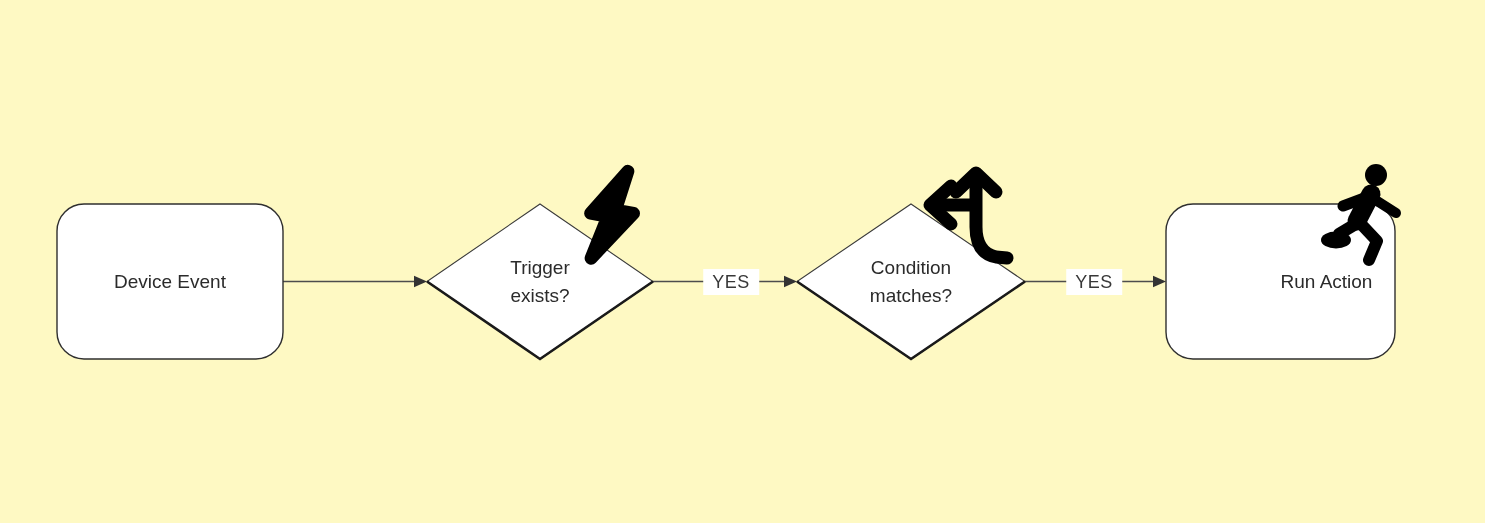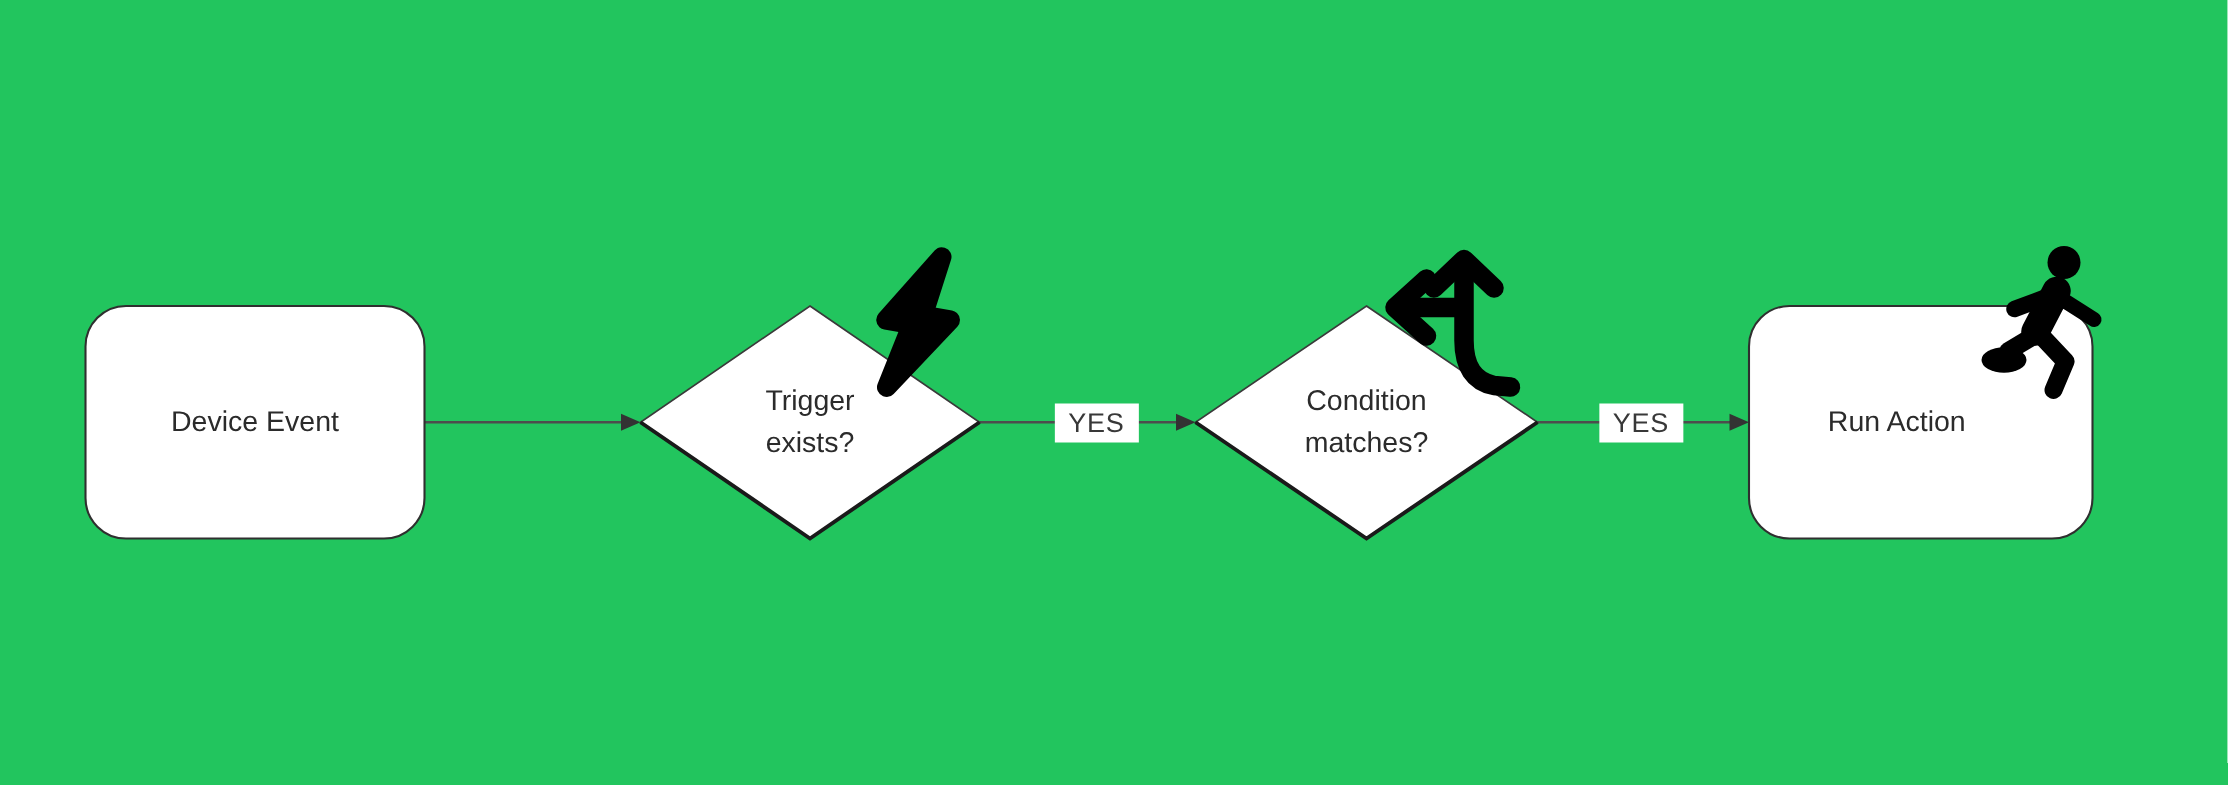--- a/index.html
+++ b/index.html
@@ -4,21 +4,21 @@
 <style>
   html, body {
     margin: 0;
     padding: 0;
     background: #ffffff;
   }
   #stage {
     position: relative;
     width: 1485px;
     height: 523px;
-    background: #22c55e;
+    background: #fef9c3;
     overflow: hidden;
     font-family: "Liberation Sans", "DejaVu Sans", sans-serif;
   }
   #diagram-svg {
     position: absolute;
     left: 0;
     top: 0;
   }
   .node-label {
     position: absolute;
@@ -109,21 +109,21 @@
   <div class="node-label" style="left:811px; top:204px; width:200px; height:155px;">
     <span>Condition</span>
     <span>matches?</span>
   </div>
 
   <div class="node-label" style="left:440px; top:204px; width:200px; height:155px;">
     <span>Trigger</span>
     <span>exists?</span>
   </div>
 
-  <div class="node-label" style="left:1166px; top:204px; width:197px; height:155px;align-items:center;">
+  <div class="node-label" style="left:1228px; top:204px; width:197px; height:155px;align-items:center;">
     <span>Run Action</span>
   </div>
 
   <div class="edge-label" style="left:731px; top:282px;">YES</div>
 
   <div class="edge-label" style="left:1094px; top:282px;">YES</div>
 
 </div>
 
 </body></html>

